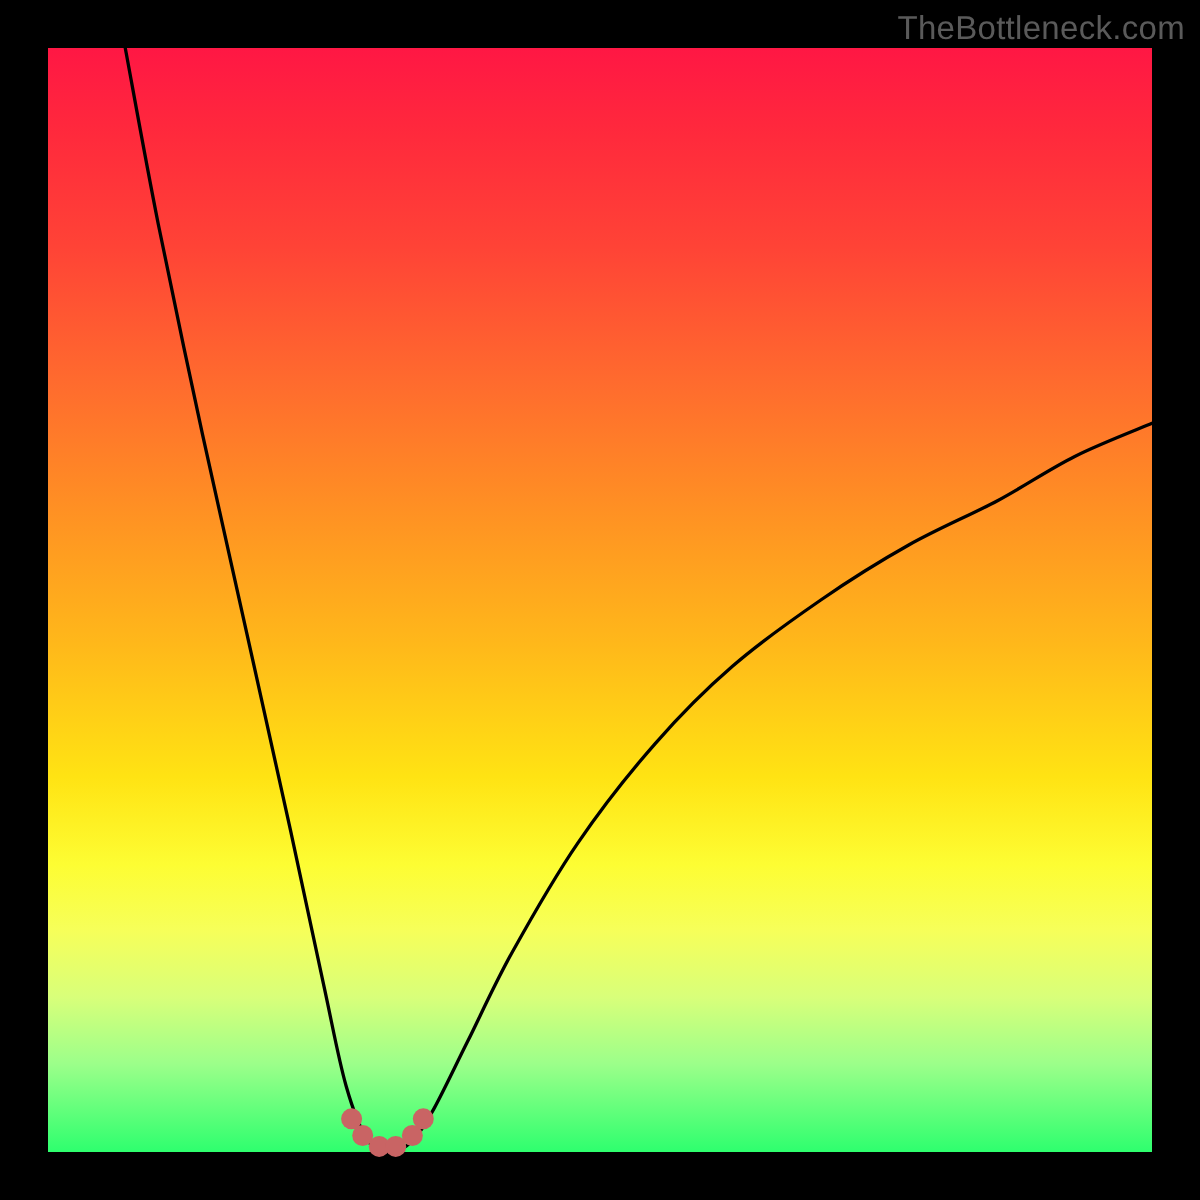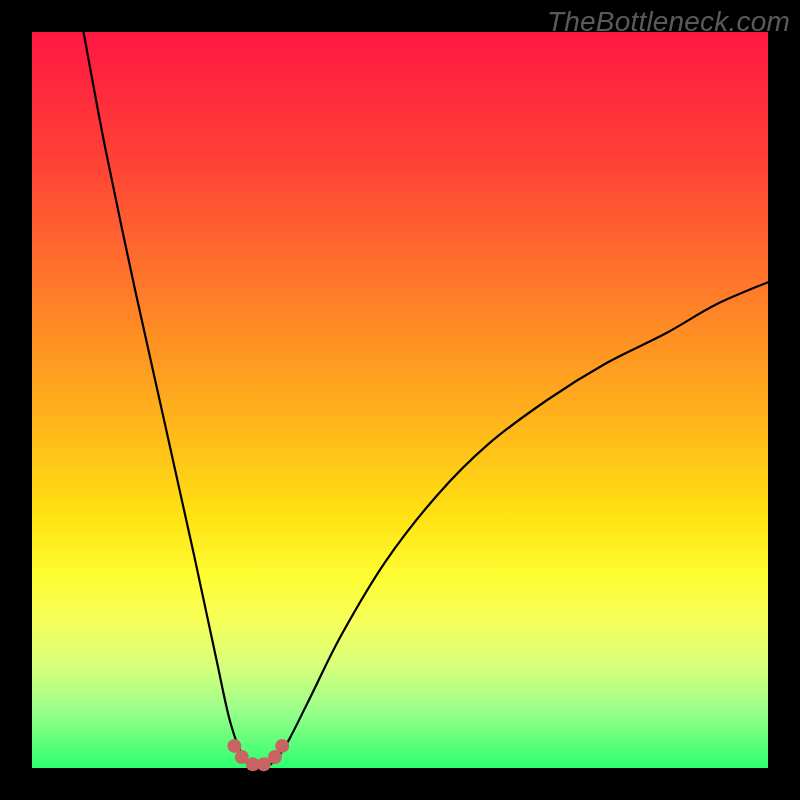--- a/index.html
+++ b/index.html
@@ -25,25 +25,24 @@
       #fdfd33 74%,
       #f6ff5a 80%,
       #d8ff7a 86%,
       #9cff8a 92%,
       #2eff6e 100%);
   }
   .watermark {
     position: absolute;
     top: 6px; right: 10px;
     font-family: Arial, Helvetica, sans-serif;
-    font-size: 28px;
+    font-size: 22px;
     color: #5a5a5a;
     letter-spacing: 0.2px;
     user-select: none;
-    font-style: italic;
   }
   svg.curve {
     position: absolute;
     left: 32px; top: 32px;
     width: 736px; height: 736px;
     overflow: visible;
   }
   svg.dots {
     position: absolute;
     left: 32px; top: 32px;

